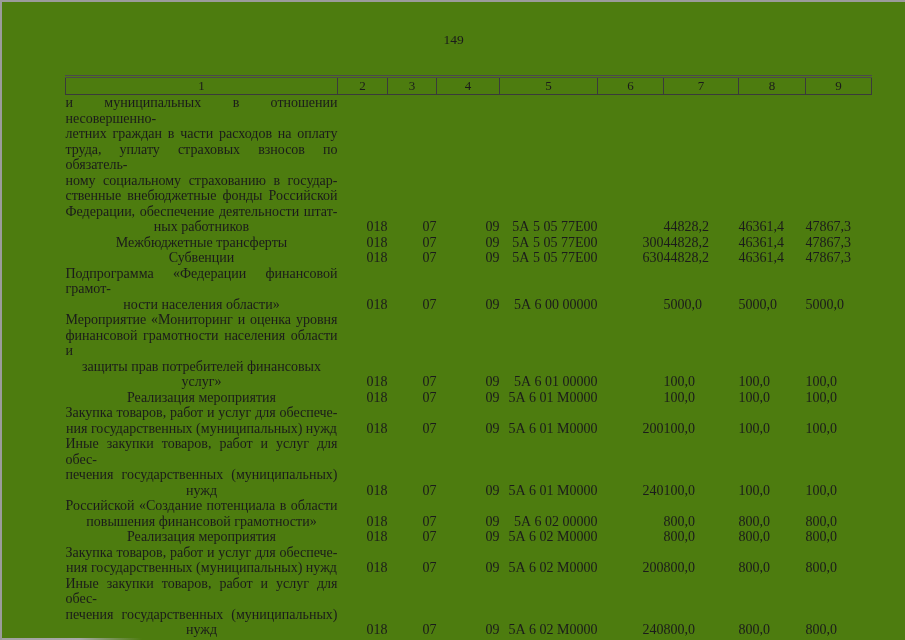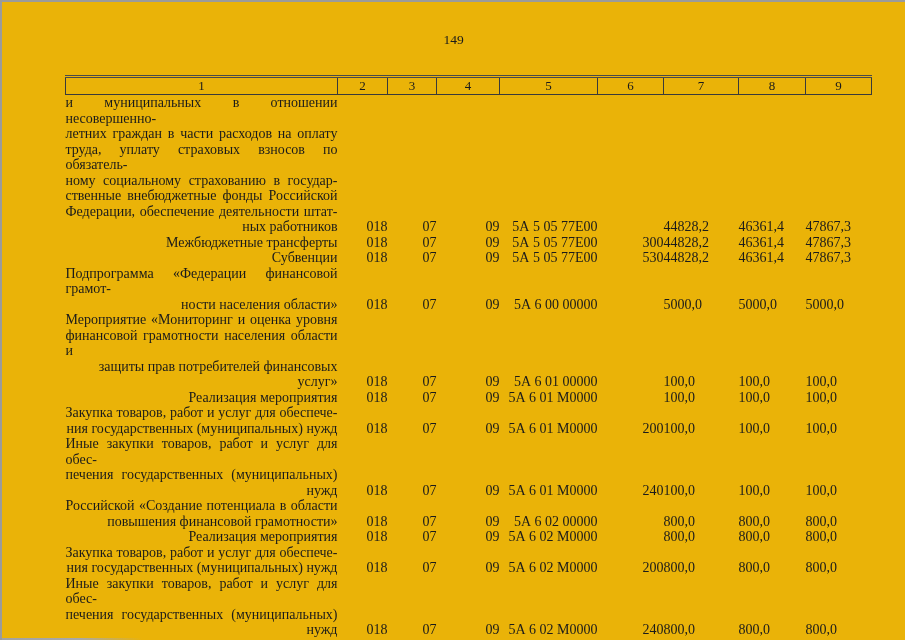--- a/index.html
+++ b/index.html
@@ -5,21 +5,21 @@
   html, body {
     margin: 0;
     padding: 0;
     background: #ffffff;
   }
   .page {
     position: relative;
     width: 905px;
     height: 640px;
     box-sizing: border-box;
-    background: #eab308;
+    background: #4d7c0f;
     border-top: 2px solid #9b9b9b;
     border-left: 2px solid #9b9b9b;
     overflow: hidden;
     font-family: "Liberation Serif", "DejaVu Serif", serif;
     color: #1b1b1b;
   }
   .scan-bottom-edge {
     position: absolute;
     left: 0;
     bottom: 0;
@@ -58,21 +58,21 @@
     line-height: 15.5px;
     font-size: 14px;
   }
   td.col-desc { padding-left: 3px; }
   td.col-desc .line {
     text-align: justify;
     text-align-last: justify;
     line-height: 15.5px;
   }
   td.col-desc .line.last {
-    text-align: right;
+    text-align: center;
     text-align-last: auto;
   }
   td.c-center { text-align: right; }
   td.c-right  { text-align: left; padding-right: 3px; }
 </style>
 </head>
 <body>
 
 <div class="page">
   <div class="page-number">149</div>
@@ -136,21 +136,21 @@
           <td class="c-right">47867,3</td>
         </tr>
         <tr>
           <td class="col-desc">
             <div class="line last">Субвенции</div>
           </td>
           <td class="c-center">018</td>
           <td class="c-center">07</td>
           <td class="c-center">09</td>
           <td class="c-center">5А 5 05 77Е00</td>
-          <td class="c-center">530</td>
+          <td class="c-center">630</td>
           <td class="c-right">44828,2</td>
           <td class="c-right">46361,4</td>
           <td class="c-right">47867,3</td>
         </tr>
         <tr>
           <td class="col-desc">
             <div class="line">Подпрограмма «Федерации финансовой грамот-</div>
             <div class="line last">ности населения области»</div>
           </td>
           <td class="c-center">018</td>

